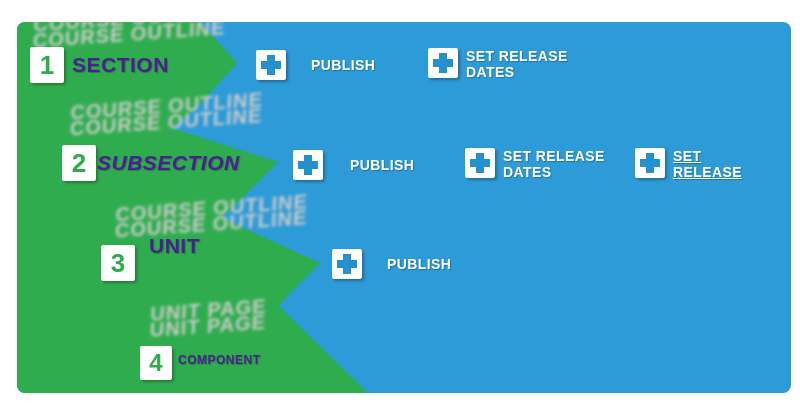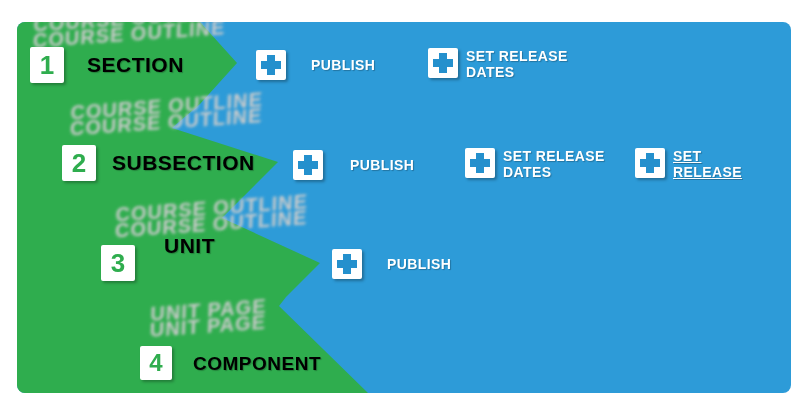--- a/index.html
+++ b/index.html
@@ -18,24 +18,24 @@
     transform:rotate(-4deg) skewX(-6deg);filter:blur(1.4px);
   }
   .ghost .g2{display:block;}
   .badge{
     position:absolute;width:34px;height:36px;background:#ffffff;
     border-radius:2px;box-shadow:2px 2px 3px rgba(0,0,0,.28);
     display:flex;align-items:center;justify-content:center;
     color:#2fad4e;font-weight:bold;font-size:26px;
   }
   .rowlabel{
-    position:absolute;color:#000000;font-weight:bold;font-size:21px;
-    letter-spacing:.5px;white-space:nowrap;text-shadow:1px 1px 1px rgba(0,0,0,.25);margin-left:15px;
+    position:absolute;color:#4c1d95;font-weight:bold;font-size:21px;
+    letter-spacing:.5px;white-space:nowrap;text-shadow:1px 1px 1px rgba(0,0,0,.25);
   }
-  .rowlabel.small{font-size:19px;}
+  .rowlabel.small{font-size:12px;}
   .plus{
     position:absolute;width:30px;height:30px;background:#ffffff;
     border-radius:2px;box-shadow:2px 2px 3px rgba(0,0,0,.3);
   }
   .plus .ph{position:absolute;left:5px;top:11px;width:20px;height:8px;background:#2490cd;}
   .plus .pv{position:absolute;left:11px;top:5px;width:8px;height:20px;background:#2490cd;}
   .action{
     position:absolute;color:#ffffff;font-weight:bold;font-size:14px;
     letter-spacing:.4px;line-height:16px;white-space:nowrap;
     text-shadow:1px 1px 1px rgba(0,0,0,.25);
@@ -89,21 +89,21 @@
       <div class="pv"></div>
     </div>
     <div class="action" style="left:449px;top:26px;">
       <span style="display:block">SET RELEASE</span>
       <span style="display:block">DATES</span>
     </div>
 
     <div class="badge" style="left:45px;top:123px;">
       <span>2</span>
     </div>
-    <div class="rowlabel" style="left:80px;top:129px;">SUBSECTION</div>
+    <div class="rowlabel" style="left:80px;top:129px;font-style:italic;">SUBSECTION</div>
 
     <div class="plus" style="left:276px;top:128px;">
       <div class="ph"></div>
       <div class="pv"></div>
     </div>
     <div class="action" style="left:333px;top:135px;">
       <span>PUBLISH</span>
     </div>
 
     <div class="plus" style="left:448px;top:126px;">

